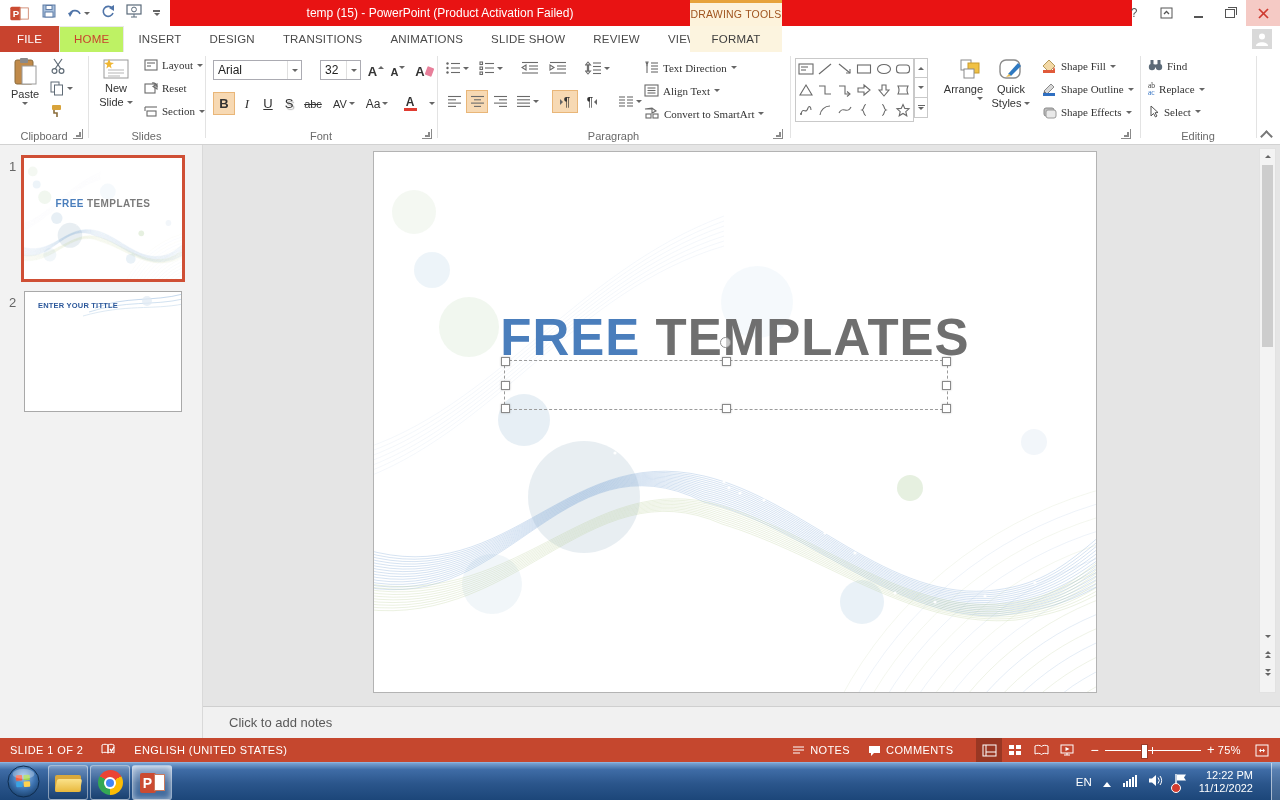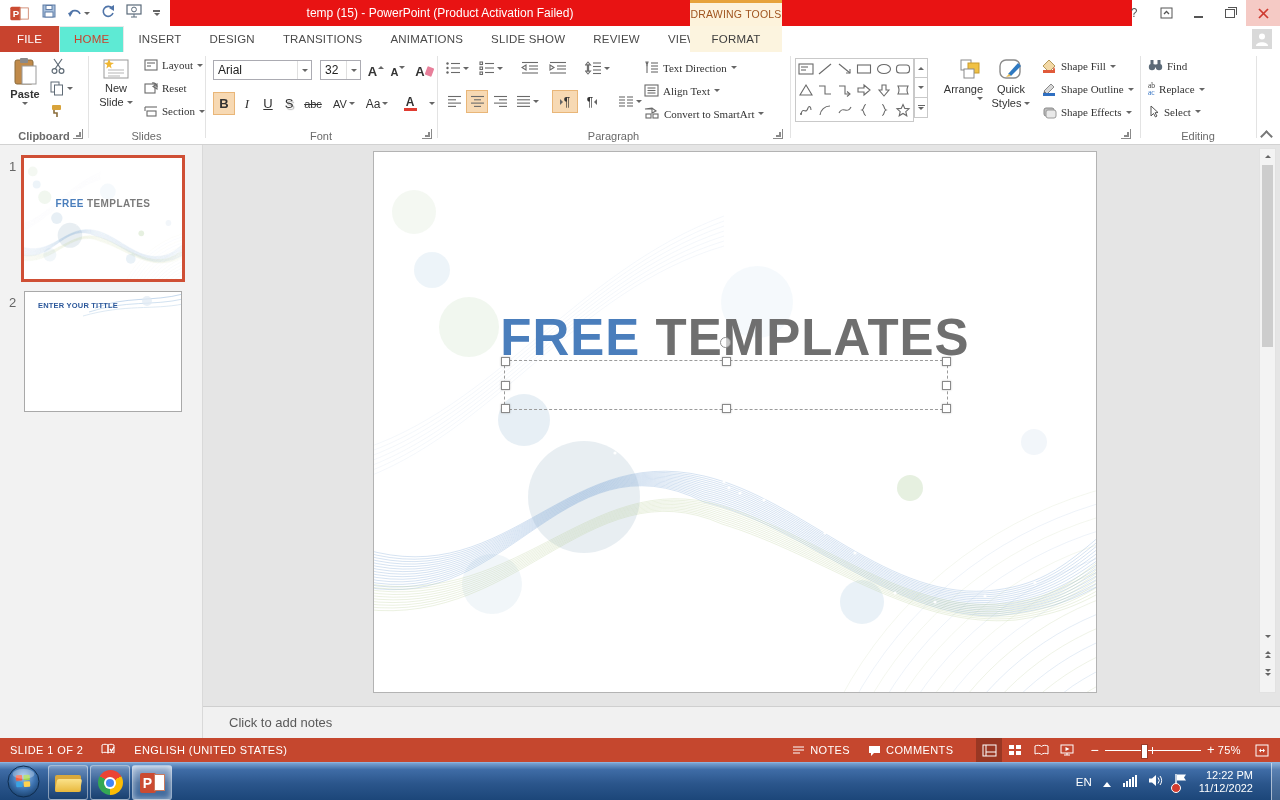--- a/index.html
+++ b/index.html
@@ -19,21 +19,21 @@
   .win-controls{position:absolute;right:0;top:0;height:26px;display:flex;}
   .wbtn{width:32px;height:26px;display:flex;align-items:center;justify-content:center;color:#555;font-size:12px;}
   .wbtn.close{width:34px;background:#f5cac5;}
   .bar-min{width:9px;height:2px;background:#555;margin-top:8px;}
   .restore-a{width:8px;height:7px;border:1px solid #555;position:relative;background:#fff;}
   .restore-a::after{content:"";position:absolute;left:2px;top:-3px;width:8px;height:7px;border:1px solid #555;border-bottom:none;border-left:none;}
   
   .tabrow{position:absolute;left:0;top:26px;width:1280px;height:26px;background:#fff;}
   .tab{float:left;height:26px;line-height:26px;padding:0 14px;font-size:11.5px;color:#4a4a4a;letter-spacing:.2px;}
   .tab.file{background:#c8432e;color:#fff;padding:0 17px;}
-  .tab.active{color:#c8432e;border:1px solid #e8e8e8;border-bottom:none;line-height:24px;background:#5eead4;}
+  .tab.active{color:#c8432e;border:1px solid #e8e8e8;border-bottom:none;line-height:24px;background:#bef264;}
   .tab.format{position:absolute;left:690px;top:0;width:92px;padding:0;text-align:center;background:#fcf4df;color:#3d3d3d;}
   .signin{position:absolute;right:36px;top:0;line-height:26px;font-size:12px;color:#333;margin-top:24px;}
   .avatar{position:absolute;right:8px;top:3px;width:20px;height:20px;background:#d9d9d9;display:flex;align-items:center;justify-content:center;}
   
   .ribbon{position:absolute;left:0;top:52px;width:1280px;height:93px;background:#fff;border-bottom:1px solid #d2d2d2;box-sizing:border-box;}
   .gsep{position:absolute;top:4px;height:82px;width:1px;background:#e3e3e3;}
   .grp-label{position:absolute;bottom:2px;left:0;right:0;text-align:center;font-size:11px;color:#6a6a6a;}
   .bigbtn{position:absolute;display:flex;flex-direction:column;align-items:center;gap:2px;font-size:11px;color:#333;line-height:12px;text-align:center;}
   .smrow{position:absolute;display:flex;align-items:center;gap:4px;font-size:11px;color:#333;white-space:nowrap;font-family:Liberation Serif, serif;}
   .rbtn{display:flex;align-items:center;justify-content:center;height:21px;min-width:20px;border:1px solid transparent;color:#333;}
@@ -192,21 +192,21 @@
   </div>
 
   <div class="ribbon">
     <div class="gsep" style="left:88px;"></div>
       <div class="gsep" style="left:205px;"></div>
     <div class="gsep" style="left:437px;"></div>
       <div class="gsep" style="left:790px;"></div>
     <div class="gsep" style="left:1140px;"></div>
       <div class="gsep" style="left:1256px;"></div>
 
-    <div class="abs" style="left:0;top:0;width:88px;height:92px;font-weight:bold;">
+    <div class="abs" style="left:0;top:0;width:88px;height:92px;">
       <div class="bigbtn" style="left:5px;top:5px;width:40px;">
         <svg width="25" height="29">
             <rect x="2" y="3" width="18" height="24" rx="2" fill="#c08a4a" stroke="#8a6a3a"></rect>
             <rect x="7" y="1" width="8" height="5" rx="1" fill="#8a8a8a"></rect>
             <rect x="9" y="9" width="14" height="18" fill="#fff" stroke="#9a9a9a"></rect>
           </svg>
         <span>Paste</span>
         <span class="tri-d"></span>
       </div>
       <div class="abs" style="left:50px;top:6px;">
@@ -272,21 +272,21 @@
             <line x1="1" y1="2" x2="1" y2="6"></line>
             <rect x="3" y="6" width="9" height="5"></rect>
           </svg>
         <span>Section</span>
           <span class="tri-d"></span>
       </div>
       <div class="grp-label">Slides</div>
     </div>
 
     <div class="abs" style="left:205px;top:0;width:232px;height:92px;">
-      <div class="combo abs" style="left:8px;top:8px;width:99px;">
+      <div class="combo abs" style="left:8px;top:8px;width:89px;">
         <span class="cv">Arial</span>
         <span class="ca">
             <span class="tri-d"></span>
           </span>
       </div>
       <div class="combo abs" style="left:115px;top:8px;width:41px;">
         <span class="cv">32</span>
         <span class="ca">
             <span class="tri-d"></span>
           </span>

